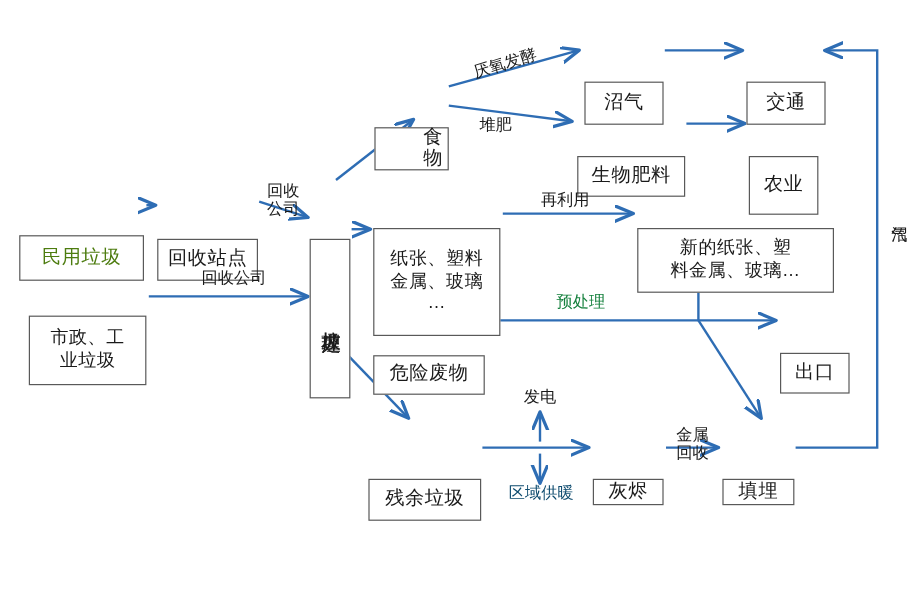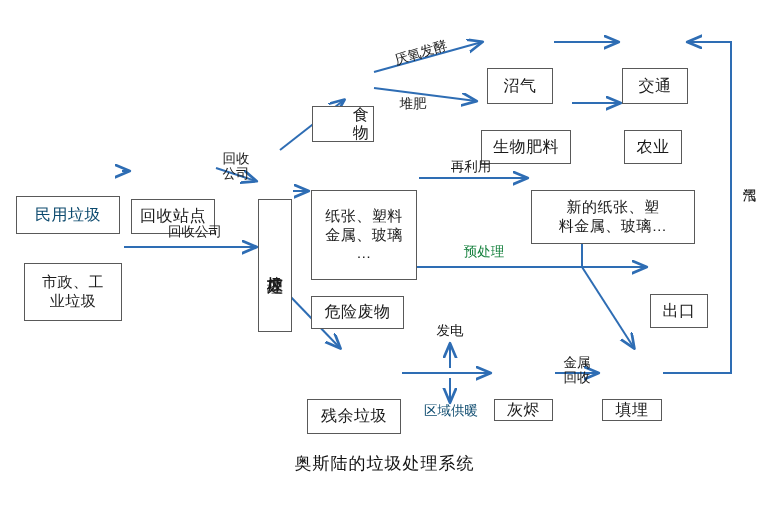--- a/index.html
+++ b/index.html
@@ -80,49 +80,48 @@
         <path d="M 582,267 L 582,203" fill="none" stroke="#2E6DB4" stroke-width="2" stroke-linecap="butt" stroke-linejoin="miter" marker-end="url(#ah)"></path>
         <path d="M 582,267 L 634,348" fill="none" stroke="#2E6DB4" stroke-width="2" stroke-linecap="butt" stroke-linejoin="miter" marker-end="url(#ah)"></path>
         <path d="M 402,373 L 490,373" fill="none" stroke="#2E6DB4" stroke-width="2" stroke-linecap="butt" stroke-linejoin="miter" marker-end="url(#ah)"></path>
         <path d="M 555,373 L 598,373" fill="none" stroke="#2E6DB4" stroke-width="2" stroke-linecap="butt" stroke-linejoin="miter" marker-end="url(#ah)"></path>
         <path d="M 450,368 L 450,344" fill="none" stroke="#2E6DB4" stroke-width="2" stroke-linecap="butt" stroke-linejoin="miter" marker-end="url(#ah)"></path>
         <path d="M 450,378 L 450,402" fill="none" stroke="#2E6DB4" stroke-width="2" stroke-linecap="butt" stroke-linejoin="miter" marker-end="url(#ah)"></path>
         <path d="M 663,373 L 731,373 L 731,42 L 688,42" fill="none" stroke="#2E6DB4" stroke-width="2" stroke-linecap="butt" stroke-linejoin="miter" marker-end="url(#ah)"></path>
       </g>
   </svg>
   <div id="nodes">
-      <div class="node" style="left: 16px; top: 152px; width: 104px; height: 38px; border-color: rgb(89, 89, 89); color: #0c4a6e;">民用垃圾</div>
+      <div class="node" style="left: 16px; top: 152px; width: 104px; height: 38px; border-color: rgb(89, 89, 89); color: #4d7c0f;">民用垃圾</div>
       <div class="node" style="left: 131px; top: 155px; width: 84px; height: 35px; border-color: rgb(89, 89, 89); color: rgb(26, 26, 26);">回收站点</div>
       <div class="node multiline" style="left: 24px; top: 219px; width: 98px; height: 58px; border-color: rgb(89, 89, 89); color: rgb(26, 26, 26);">市政、工
 业垃圾</div>
       <div class="node vertical" style="left: 258px; top: 155px; width: 34px; height: 133px; border-color: rgb(89, 89, 89); color: rgb(26, 26, 26);">垃圾处理厂</div>
       <div class="node" style="left: 312px; top: 62px; width: 62px; height: 36px; border-color: rgb(89, 89, 89); color: rgb(26, 26, 26); padding-left: 36px;">食物</div>
       <div class="node multiline" style="left: 311px; top: 146px; width: 106px; height: 90px; border-color: rgb(89, 89, 89); color: rgb(26, 26, 26);">纸张、塑料
 金属、玻璃
 …</div>
       <div class="node" style="left: 311px; top: 252px; width: 93px; height: 33px; border-color: rgb(89, 89, 89); color: rgb(26, 26, 26);">危险废物</div>
       <div class="node" style="left: 307px; top: 355px; width: 94px; height: 35px; border-color: rgb(89, 89, 89); color: rgb(26, 26, 26);">残余垃圾</div>
       <div class="node" style="left: 487px; top: 24px; width: 66px; height: 36px; border-color: rgb(89, 89, 89); color: rgb(26, 26, 26);">沼气</div>
       <div class="node" style="left: 481px; top: 86px; width: 90px; height: 34px; border-color: rgb(89, 89, 89); color: rgb(26, 26, 26);">生物肥料</div>
       <div class="node" style="left: 622px; top: 24px; width: 66px; height: 36px; border-color: rgb(89, 89, 89); color: rgb(26, 26, 26); font-family: Liberation Serif, serif;">交通</div>
-      <div class="node" style="left: 624px; top: 86px; width: 58px; height: 34px; border-color: rgb(89, 89, 89); color: rgb(26, 26, 26);">农业</div>
+      <div class="node" style="left: 624px; top: 86px; width: 58px; height: 49px; border-color: rgb(89, 89, 89); color: rgb(26, 26, 26);">农业</div>
       <div class="node multiline" style="left: 531px; top: 146px; width: 164px; height: 54px; border-color: rgb(89, 89, 89); color: rgb(26, 26, 26);">新的纸张、塑
 料金属、玻璃…</div>
       <div class="node" style="left: 650px; top: 250px; width: 58px; height: 34px; border-color: rgb(89, 89, 89); color: rgb(26, 26, 26);">出口</div>
       <div class="node" style="left: 494px; top: 355px; width: 59px; height: 22px; border-color: rgb(89, 89, 89); color: rgb(26, 26, 26);">灰烬</div>
       <div class="node" style="left: 602px; top: 355px; width: 60px; height: 22px; border-color: rgb(89, 89, 89); color: rgb(26, 26, 26);">填埋</div>
     </div>
   <div id="labels">
       <div class="edge-label" style="left: 216px; top: 152px; width: 40px; color: rgb(26, 26, 26);">回收
 公司</div>
       <div class="edge-label" style="left: 150px; top: 225px; width: 90px; color: rgb(26, 26, 26);">回收公司</div>
       <div class="edge-label rot" style="left: 385px; top: 46px; width: 72px; color: rgb(26, 26, 26); transform: rotate(-17deg);">厌氧发酵</div>
       <div class="edge-label" style="left: 393px; top: 97px; width: 40px; color: rgb(26, 26, 26);">堆肥</div>
       <div class="edge-label" style="left: 443px; top: 160px; width: 56px; color: rgb(26, 26, 26);">再利用</div>
       <div class="edge-label" style="left: 456px; top: 245px; width: 56px; color: #15803d;">预处理</div>
       <div class="edge-label" style="left: 426px; top: 324px; width: 48px; color: rgb(26, 26, 26);">发电</div>
       <div class="edge-label" style="left: 414px; top: 404px; width: 74px; color: #0c4a6e;">区域供暖</div>
       <div class="edge-label" style="left: 556px; top: 356px; width: 42px; color: rgb(26, 26, 26);">金属
 回收</div>
       <div class="edge-label vert" style="left: 738px; top: 178px; width: 18px; color: rgb(26, 26, 26);">沼气</div>
     </div>
-  <div id="title" style="top: 452px;">奥斯陆的垃圾处理系统</div>
 </div>
 
 </body></html>

